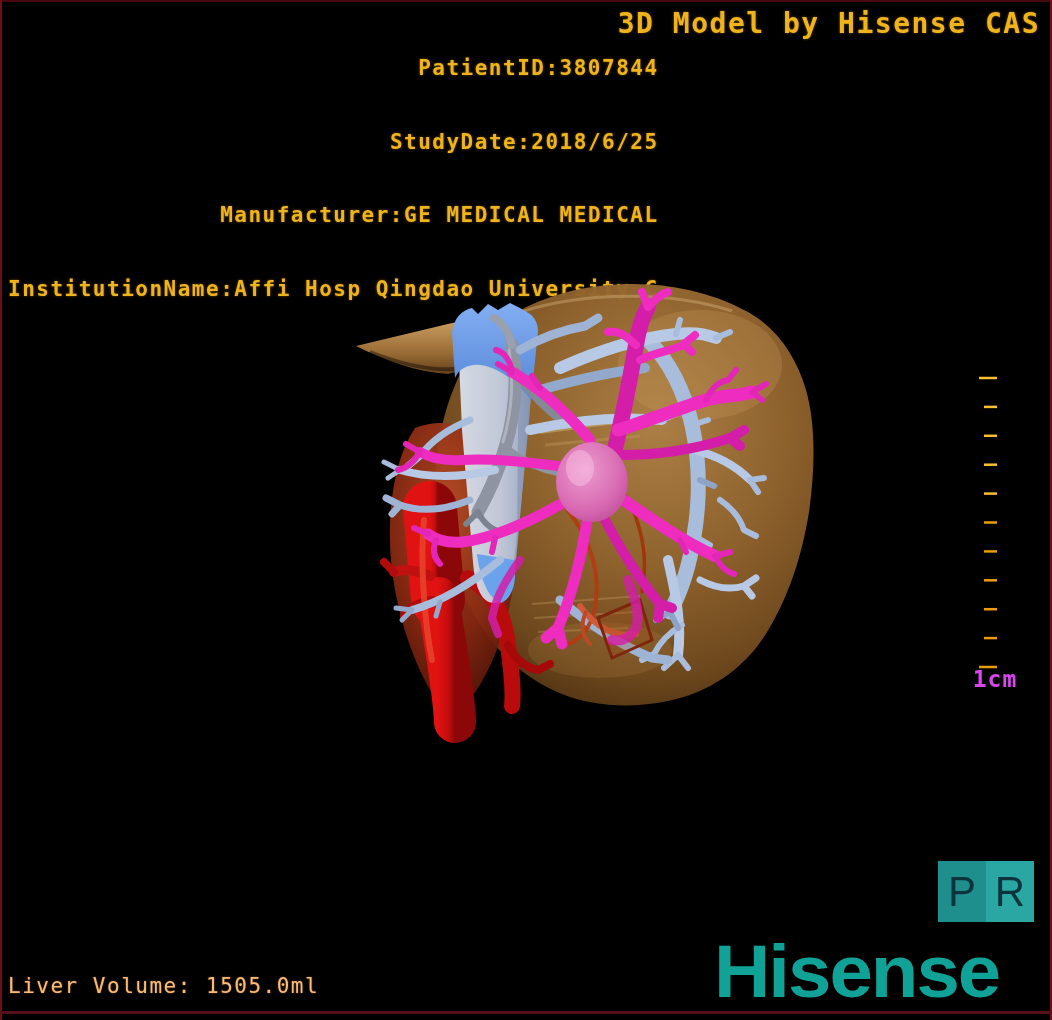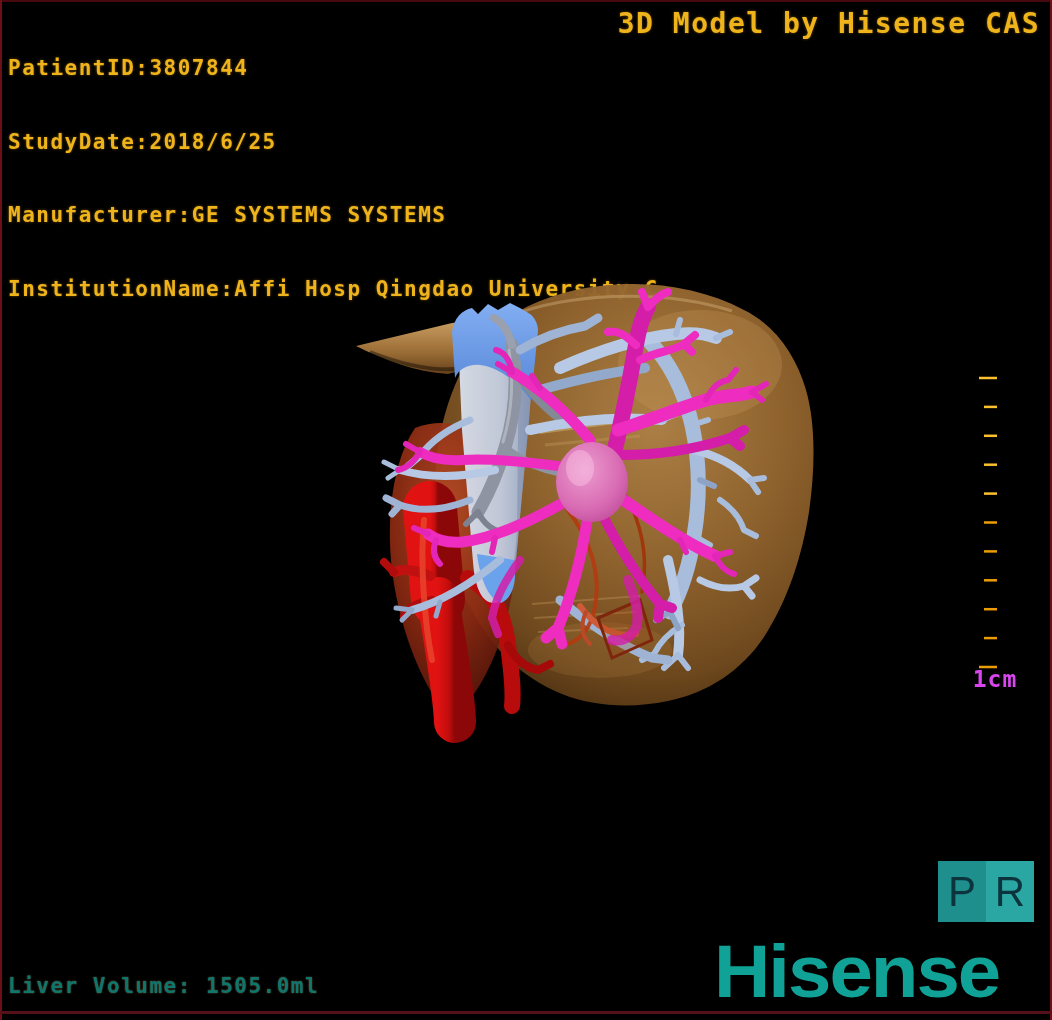--- a/index.html
+++ b/index.html
@@ -7,24 +7,24 @@
        font-family:"DejaVu Sans Mono",monospace;}
   
   .b-top{position:absolute;top:0;left:0;right:0;height:2px;background:#47090d;}
   .b-left{position:absolute;top:0;left:0;bottom:0;width:2px;background:#6d0f16;}
   .b-right{position:absolute;top:0;right:0;bottom:0;width:2px;background:#6d0f16;}
   .b-bottom{position:absolute;left:0;right:0;top:1011px;height:3px;background:#551019;}
 
   
   .meta{position:absolute;top:7px;left:8px;color:#efb41c;font-size:21px;font-weight:bold;
         letter-spacing:1.5px;line-height:24.5px;white-space:pre;
-        text-shadow:0 0 3px rgba(240,170,20,.45);}
+        text-shadow:0 0 3px rgba(240,170,20,.45);text-align:right;}
   .title{position:absolute;top:7px;right:12px;color:#efb41c;font-size:28px;font-weight:bold;
         letter-spacing:1.5px;text-shadow:0 0 3px rgba(240,170,20,.45);}
-  .volume{position:absolute;left:8px;top:974px;color:#0f766e;font-size:21px;font-weight:bold;
+  .volume{position:absolute;left:8px;top:974px;color:#fdba74;font-size:21px;font-weight:normal;
         letter-spacing:1.5px;text-shadow:0 0 2px rgba(217,166,95,.5);}
 
   
   .scalebar{position:absolute;left:965px;top:370px;width:60px;height:310px;}
   .scalelabel{position:absolute;left:963px;top:666px;width:64px;text-align:center;
         color:#d946ef;font-size:23px;font-weight:bold;letter-spacing:1px;}
 
   
   .pr{position:absolute;left:938px;top:861px;display:flex;}
   .pr .cell{width:48px;height:61px;display:flex;align-items:center;justify-content:center;
@@ -43,21 +43,21 @@
 <body>
 
 <div class="b-top"></div>
 <div class="b-left"></div>
 <div class="b-right"></div>
 <div class="b-bottom"></div>
 
 <div class="meta">
   <div>PatientID:3807844</div>
   <div>StudyDate:2018/6/25</div>
-  <div>Manufacturer:GE SYSTEMS SYSTEMS</div>
+  <div>Manufacturer:GE MEDICAL MEDICAL</div>
   <div>InstitutionName:Affi Hosp Qingdao University C</div>
 </div>
 
 <div class="title">3D Model by Hisense CAS</div>
 
 <svg class="viewport" viewBox="340 268 500 482">
   <defs>
     <radialGradient id="liverGrad" cx="0.58" cy="0.33" r="0.75">
       <stop offset="0" stop-color="#b08347"></stop>
       <stop offset="0.45" stop-color="#94662f"></stop>

